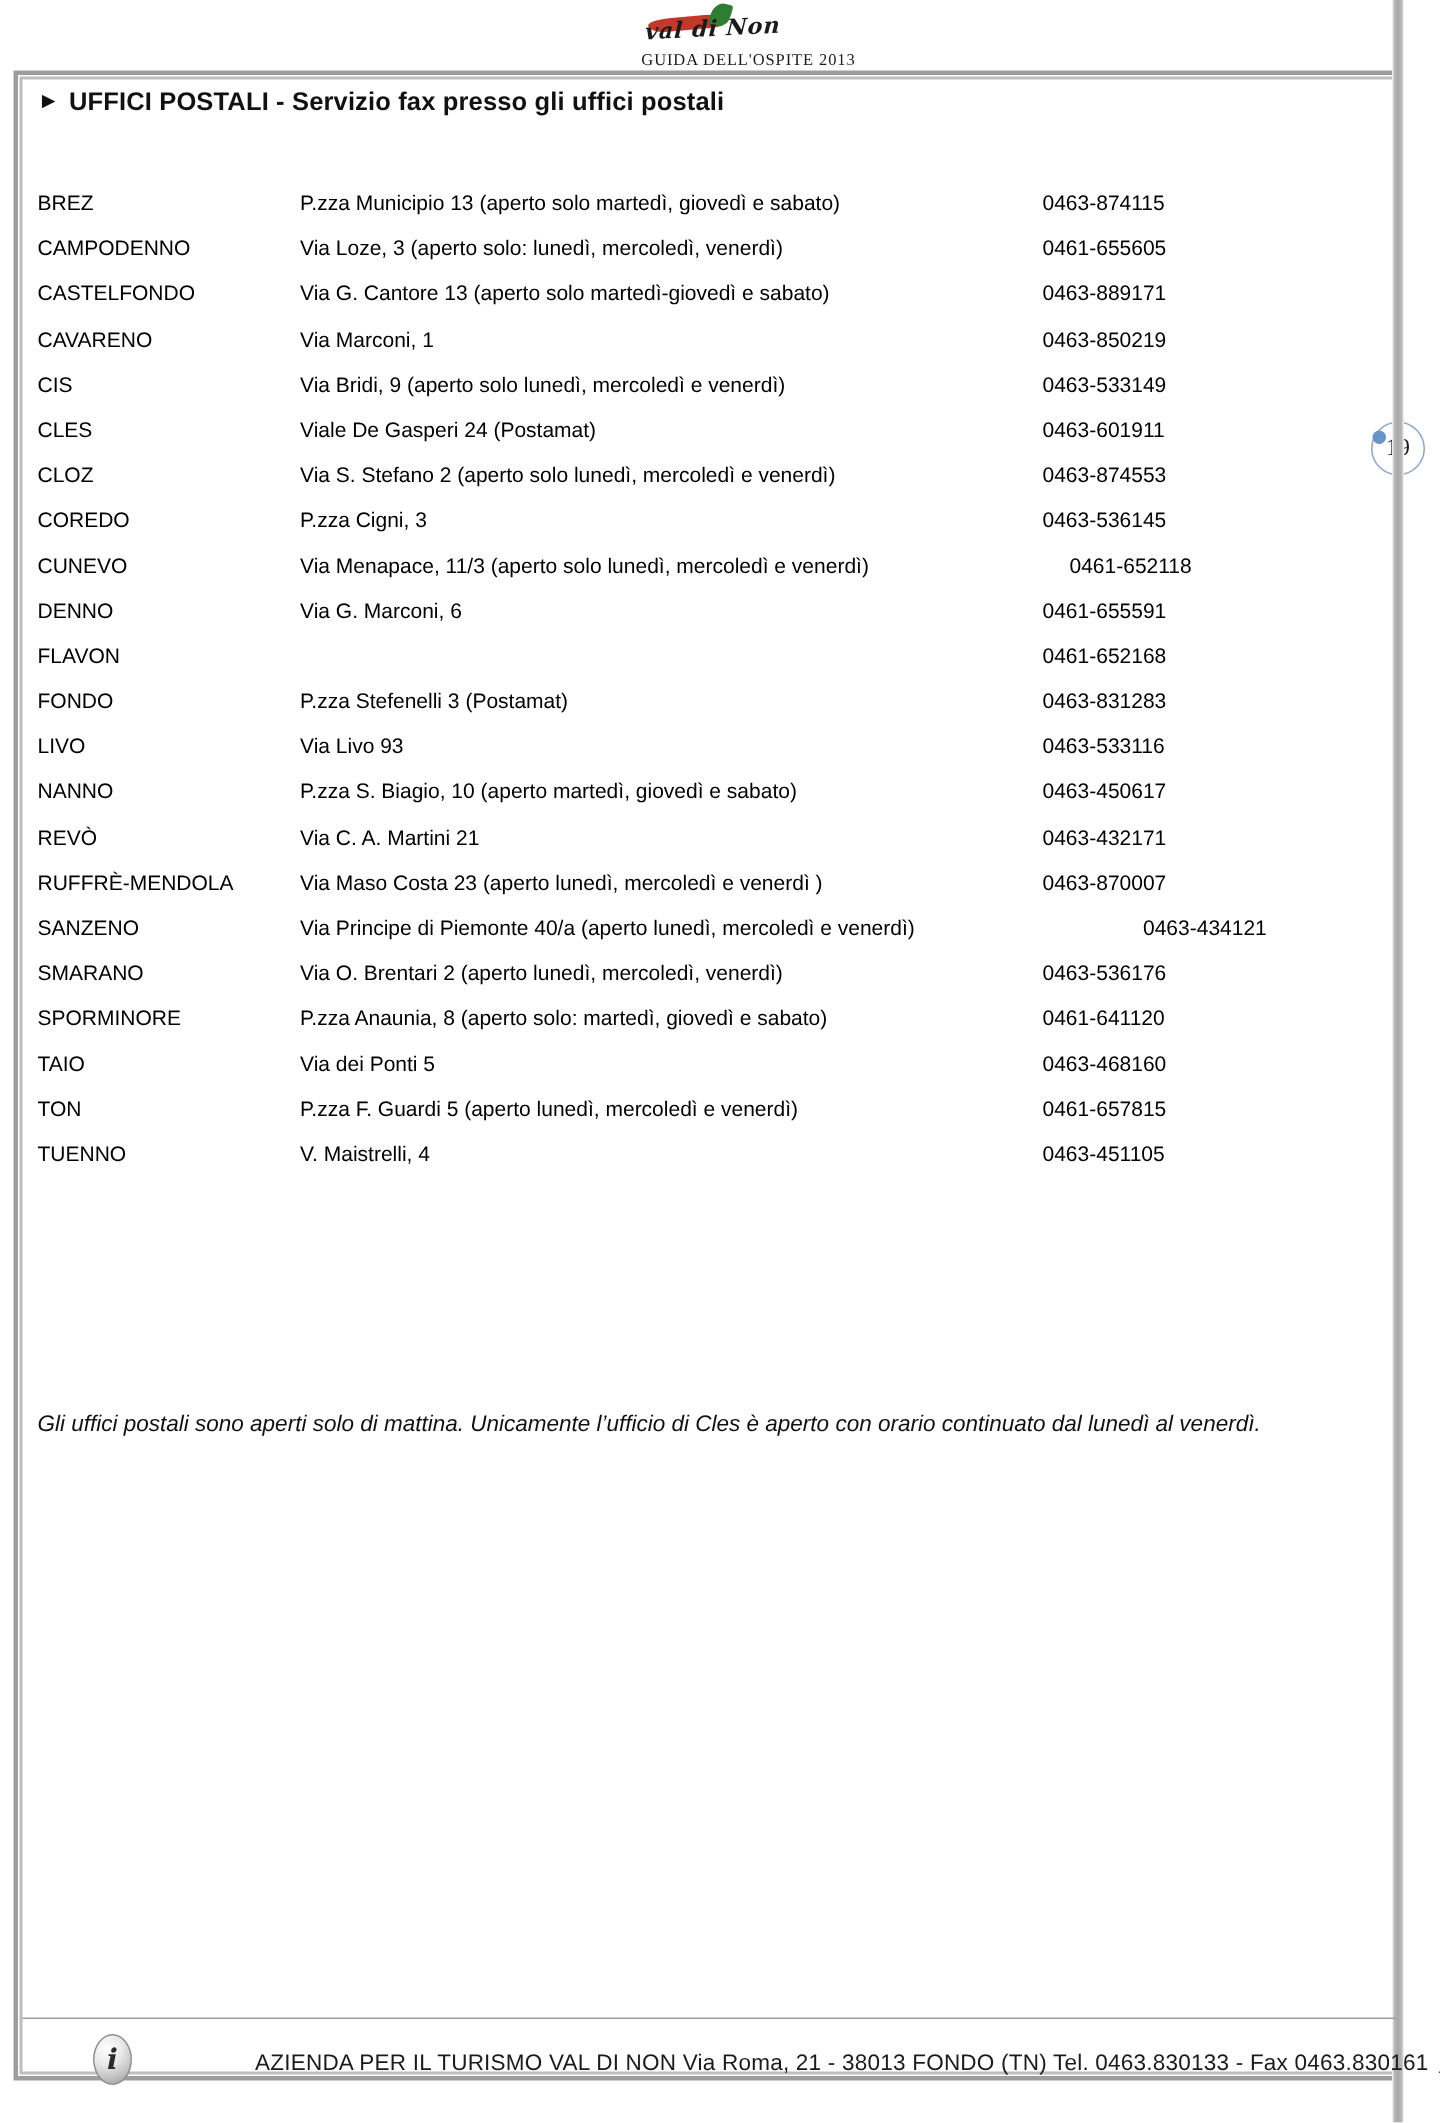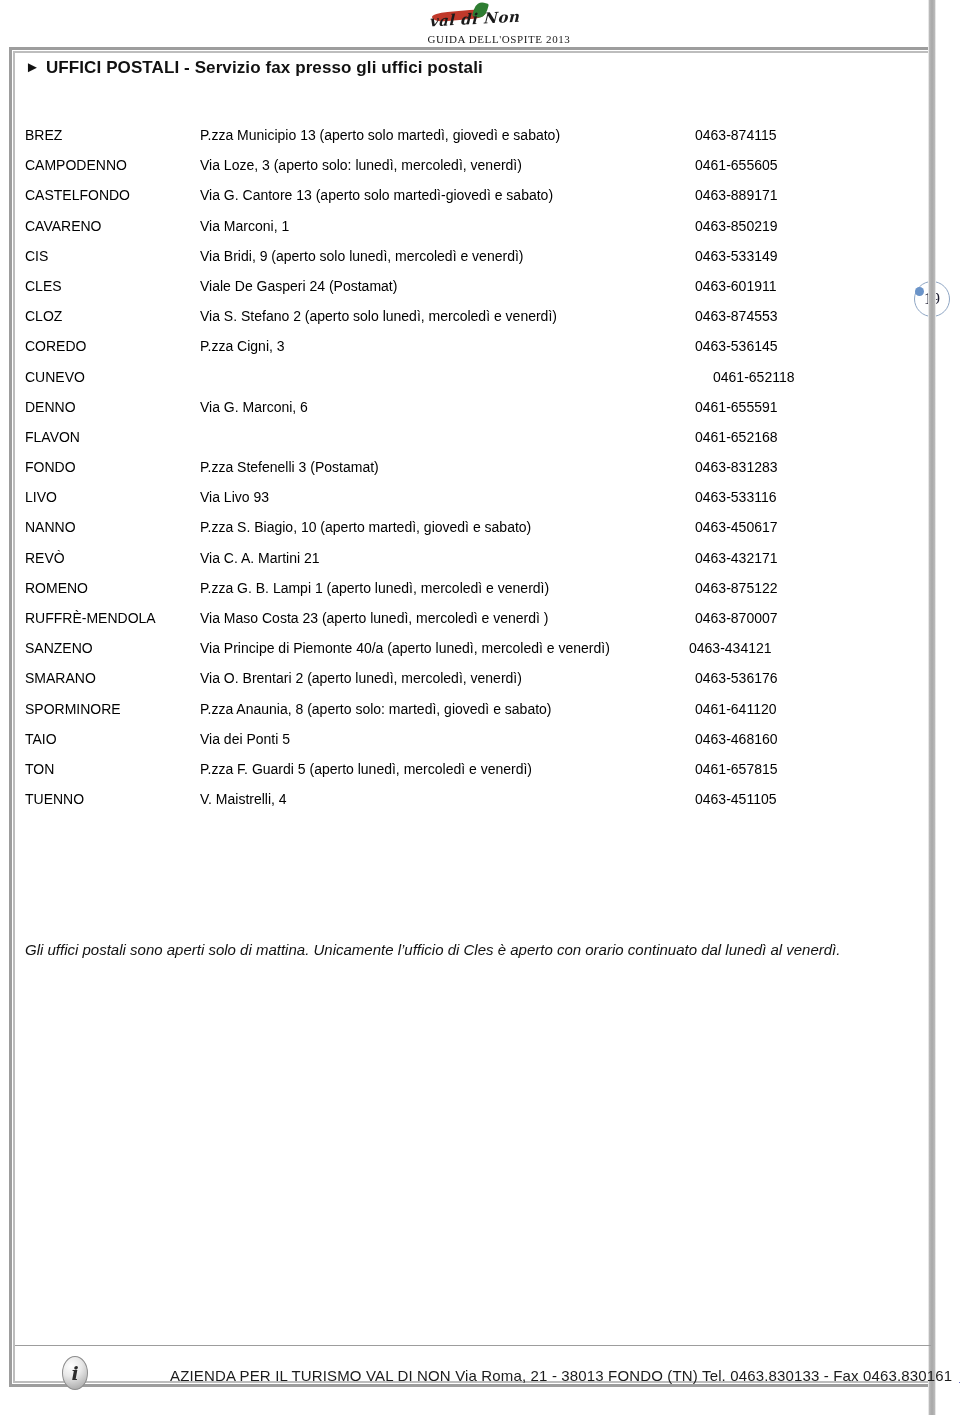--- a/index.html
+++ b/index.html
@@ -147,21 +147,21 @@
     left: 175px;
     top: 0;
   }
   .c-phone {
     position: absolute;
     left: 670px;
     top: 0;
   }
   
   .row.tight .c-phone {
-    left: 664px;
+    left: 737px;
   }
   .row.shift .c-phone {
     left: 688px;
   }
 
   
   .note {
     position: absolute;
     left: 25px;
     top: 938px;
@@ -320,20 +320,21 @@
         <div class="c-addr">Via S. Stefano 2 (aperto solo lunedì, mercoledì e venerdì)</div>
         <div class="c-phone">0463-874553</div>
       </div>
       <div class="row">
         <div class="c-town">COREDO</div>
         <div class="c-addr">P.zza Cigni, 3</div>
         <div class="c-phone">0463-536145</div>
       </div>
       <div class="row shift">
         <div class="c-town">CUNEVO</div>
+        <div class="c-addr">Via Menapace, 11/3 (aperto solo lunedì, mercoledì e venerdì)</div>
         <div class="c-phone">0461-652118</div>
       </div>
       <div class="row">
         <div class="c-town">DENNO</div>
         <div class="c-addr">Via G. Marconi, 6</div>
         <div class="c-phone">0461-655591</div>
       </div>
       <div class="row">
         <div class="c-town">FLAVON</div>
         <div class="c-phone">0461-652168</div>
@@ -350,25 +351,20 @@
       </div>
       <div class="row">
         <div class="c-town">NANNO</div>
         <div class="c-addr">P.zza S. Biagio, 10 (aperto martedì, giovedì e sabato)</div>
         <div class="c-phone">0463-450617</div>
       </div>
       <div class="row">
         <div class="c-town">REVÒ</div>
         <div class="c-addr">Via C. A. Martini 21</div>
         <div class="c-phone">0463-432171</div>
-      </div>
-      <div class="row">
-        <div class="c-town">ROMENO</div>
-        <div class="c-addr">P.zza G. B. Lampi 1 (aperto lunedì, mercoledì e venerdì)</div>
-        <div class="c-phone">0463-875122</div>
       </div>
       <div class="row">
         <div class="c-town">RUFFRÈ-MENDOLA</div>
         <div class="c-addr">Via Maso Costa 23 (aperto lunedì, mercoledì e venerdì )</div>
         <div class="c-phone">0463-870007</div>
       </div>
       <div class="row tight">
         <div class="c-town">SANZENO</div>
         <div class="c-addr">Via Principe di Piemonte 40/a (aperto lunedì, mercoledì e venerdì)</div>
         <div class="c-phone">0463-434121</div>

